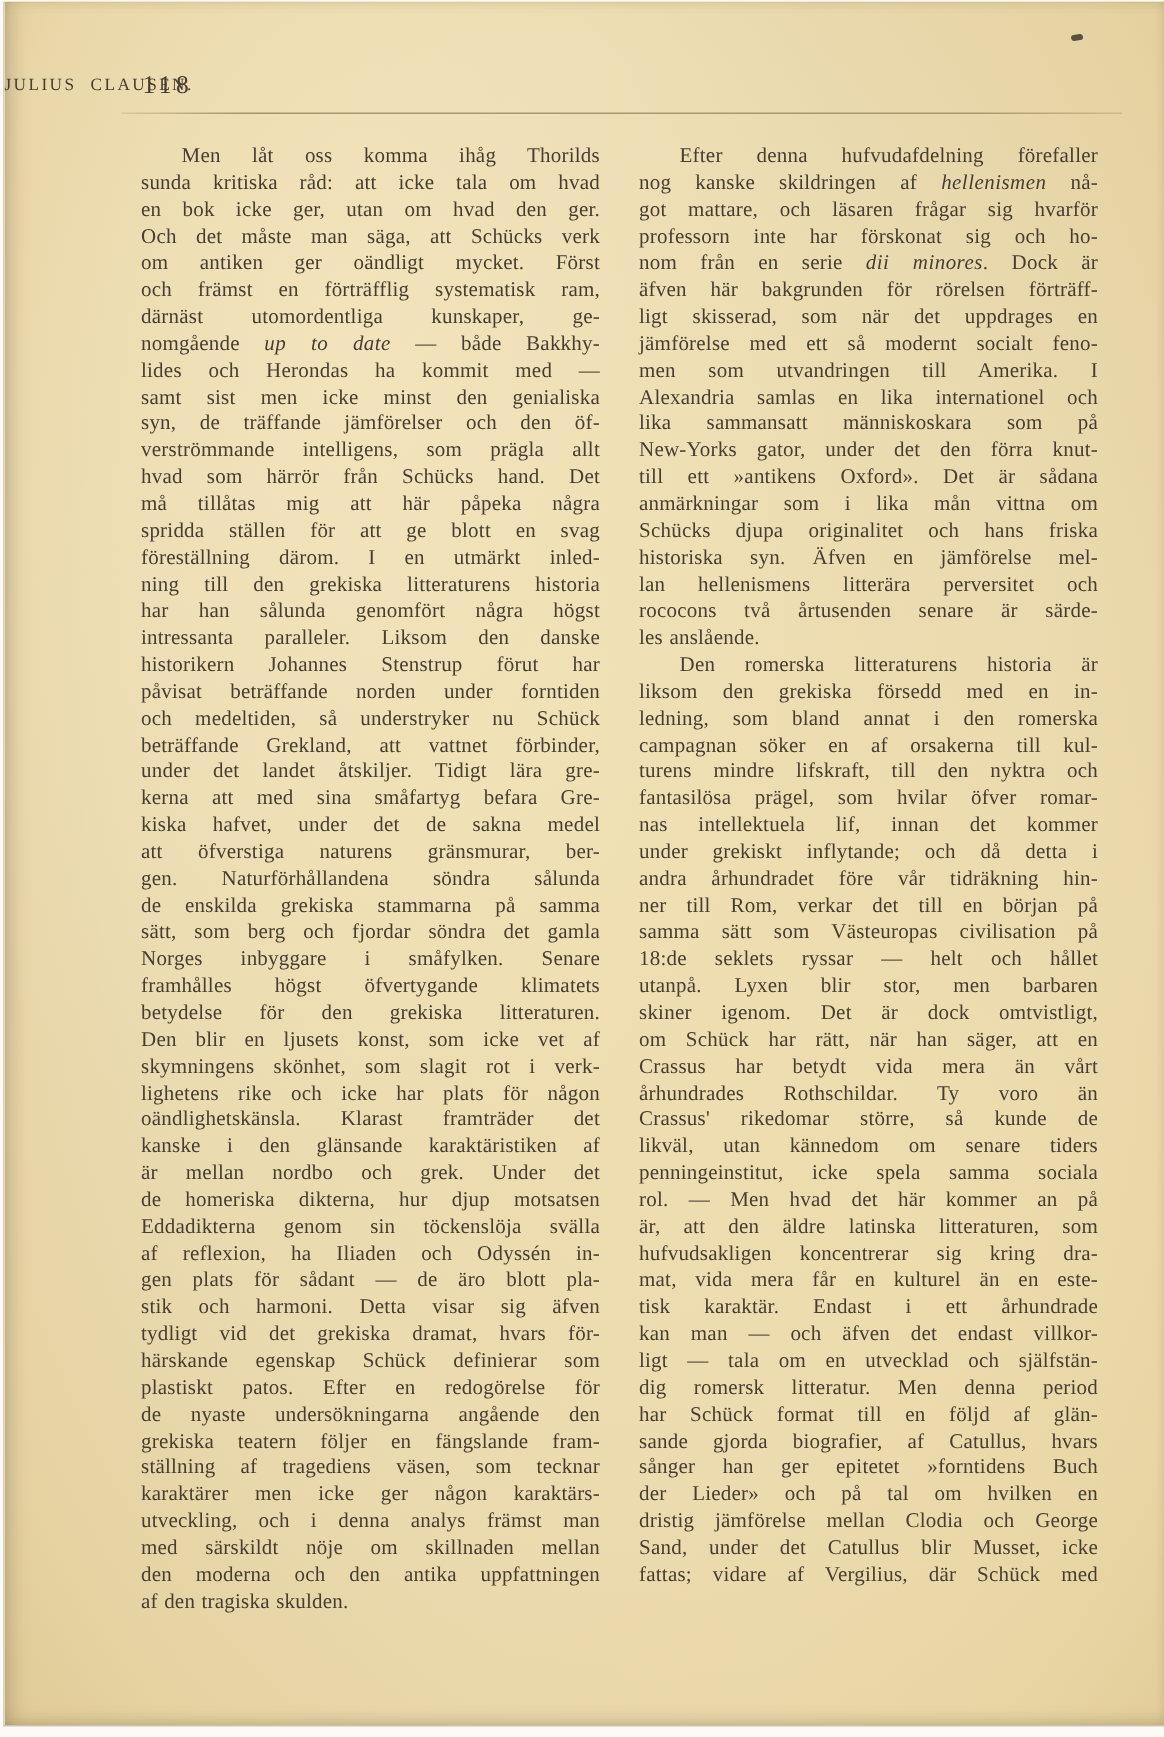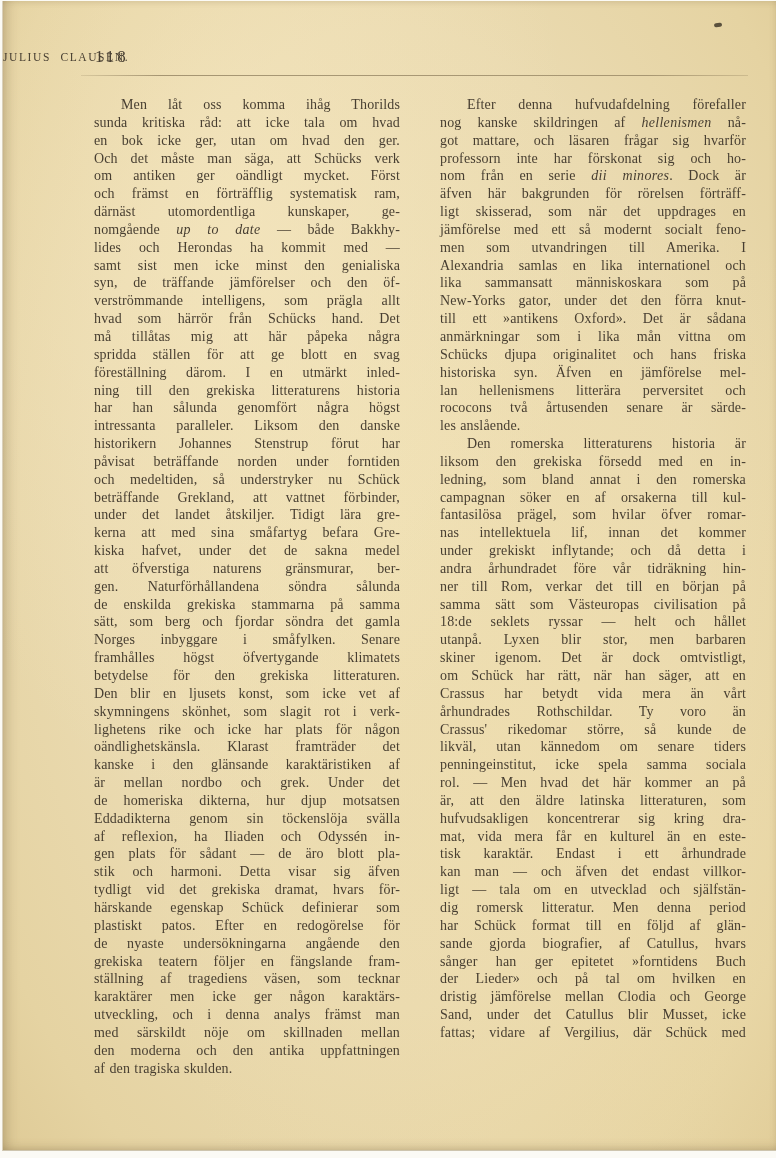--- a/index.html
+++ b/index.html
@@ -66,21 +66,21 @@
     background: #42392b;
     border-radius: 2px;
     transform: rotate(-8deg);
     opacity: 0.85;
   }
   .columns {
     position: absolute;
     top: 95px;
     left: 91px;
     display: flex;
-    gap: 40px;
+    gap: 26px;
   }
   .col { width: 306px; }
   .line {
     font-size: 14px;
     line-height: 17.85px;
     height: 17.85px;
     text-align: justify;
     text-align-last: justify;
     word-spacing: 0.6px;
     letter-spacing: 0.15px;
@@ -176,20 +176,21 @@
         <div class="line">anmärkningar som i lika mån vittna om</div>
         <div class="line">Schücks djupa originalitet och hans friska</div>
         <div class="line">historiska syn. Äfven en jämförelse mel-</div>
         <div class="line">lan hellenismens litterära perversitet och</div>
         <div class="line">rococons två årtusenden senare är särde-</div>
         <div class="line eop">les anslående.</div>
         <div class="line indent">Den romerska litteraturens historia är</div>
         <div class="line">liksom den grekiska försedd med en in-</div>
         <div class="line">ledning, som bland annat i den romerska</div>
         <div class="line">campagnan söker en af orsakerna till kul-</div>
+        <div class="line">turens mindre lifskraft, till den nyktra och</div>
         <div class="line">fantasilösa prägel, som hvilar öfver romar-</div>
         <div class="line">nas intellektuela lif, innan det kommer</div>
         <div class="line">under grekiskt inflytande; och då detta i</div>
         <div class="line">andra århundradet före vår tidräkning hin-</div>
         <div class="line">ner till Rom, verkar det till en början på</div>
         <div class="line">samma sätt som Västeuropas civilisation på</div>
         <div class="line">18:de seklets ryssar — helt och hållet</div>
         <div class="line">utanpå. Lyxen blir stor, men barbaren</div>
         <div class="line">skiner igenom. Det är dock omtvistligt,</div>
         <div class="line">om Schück har rätt, när han säger, att en</div>

